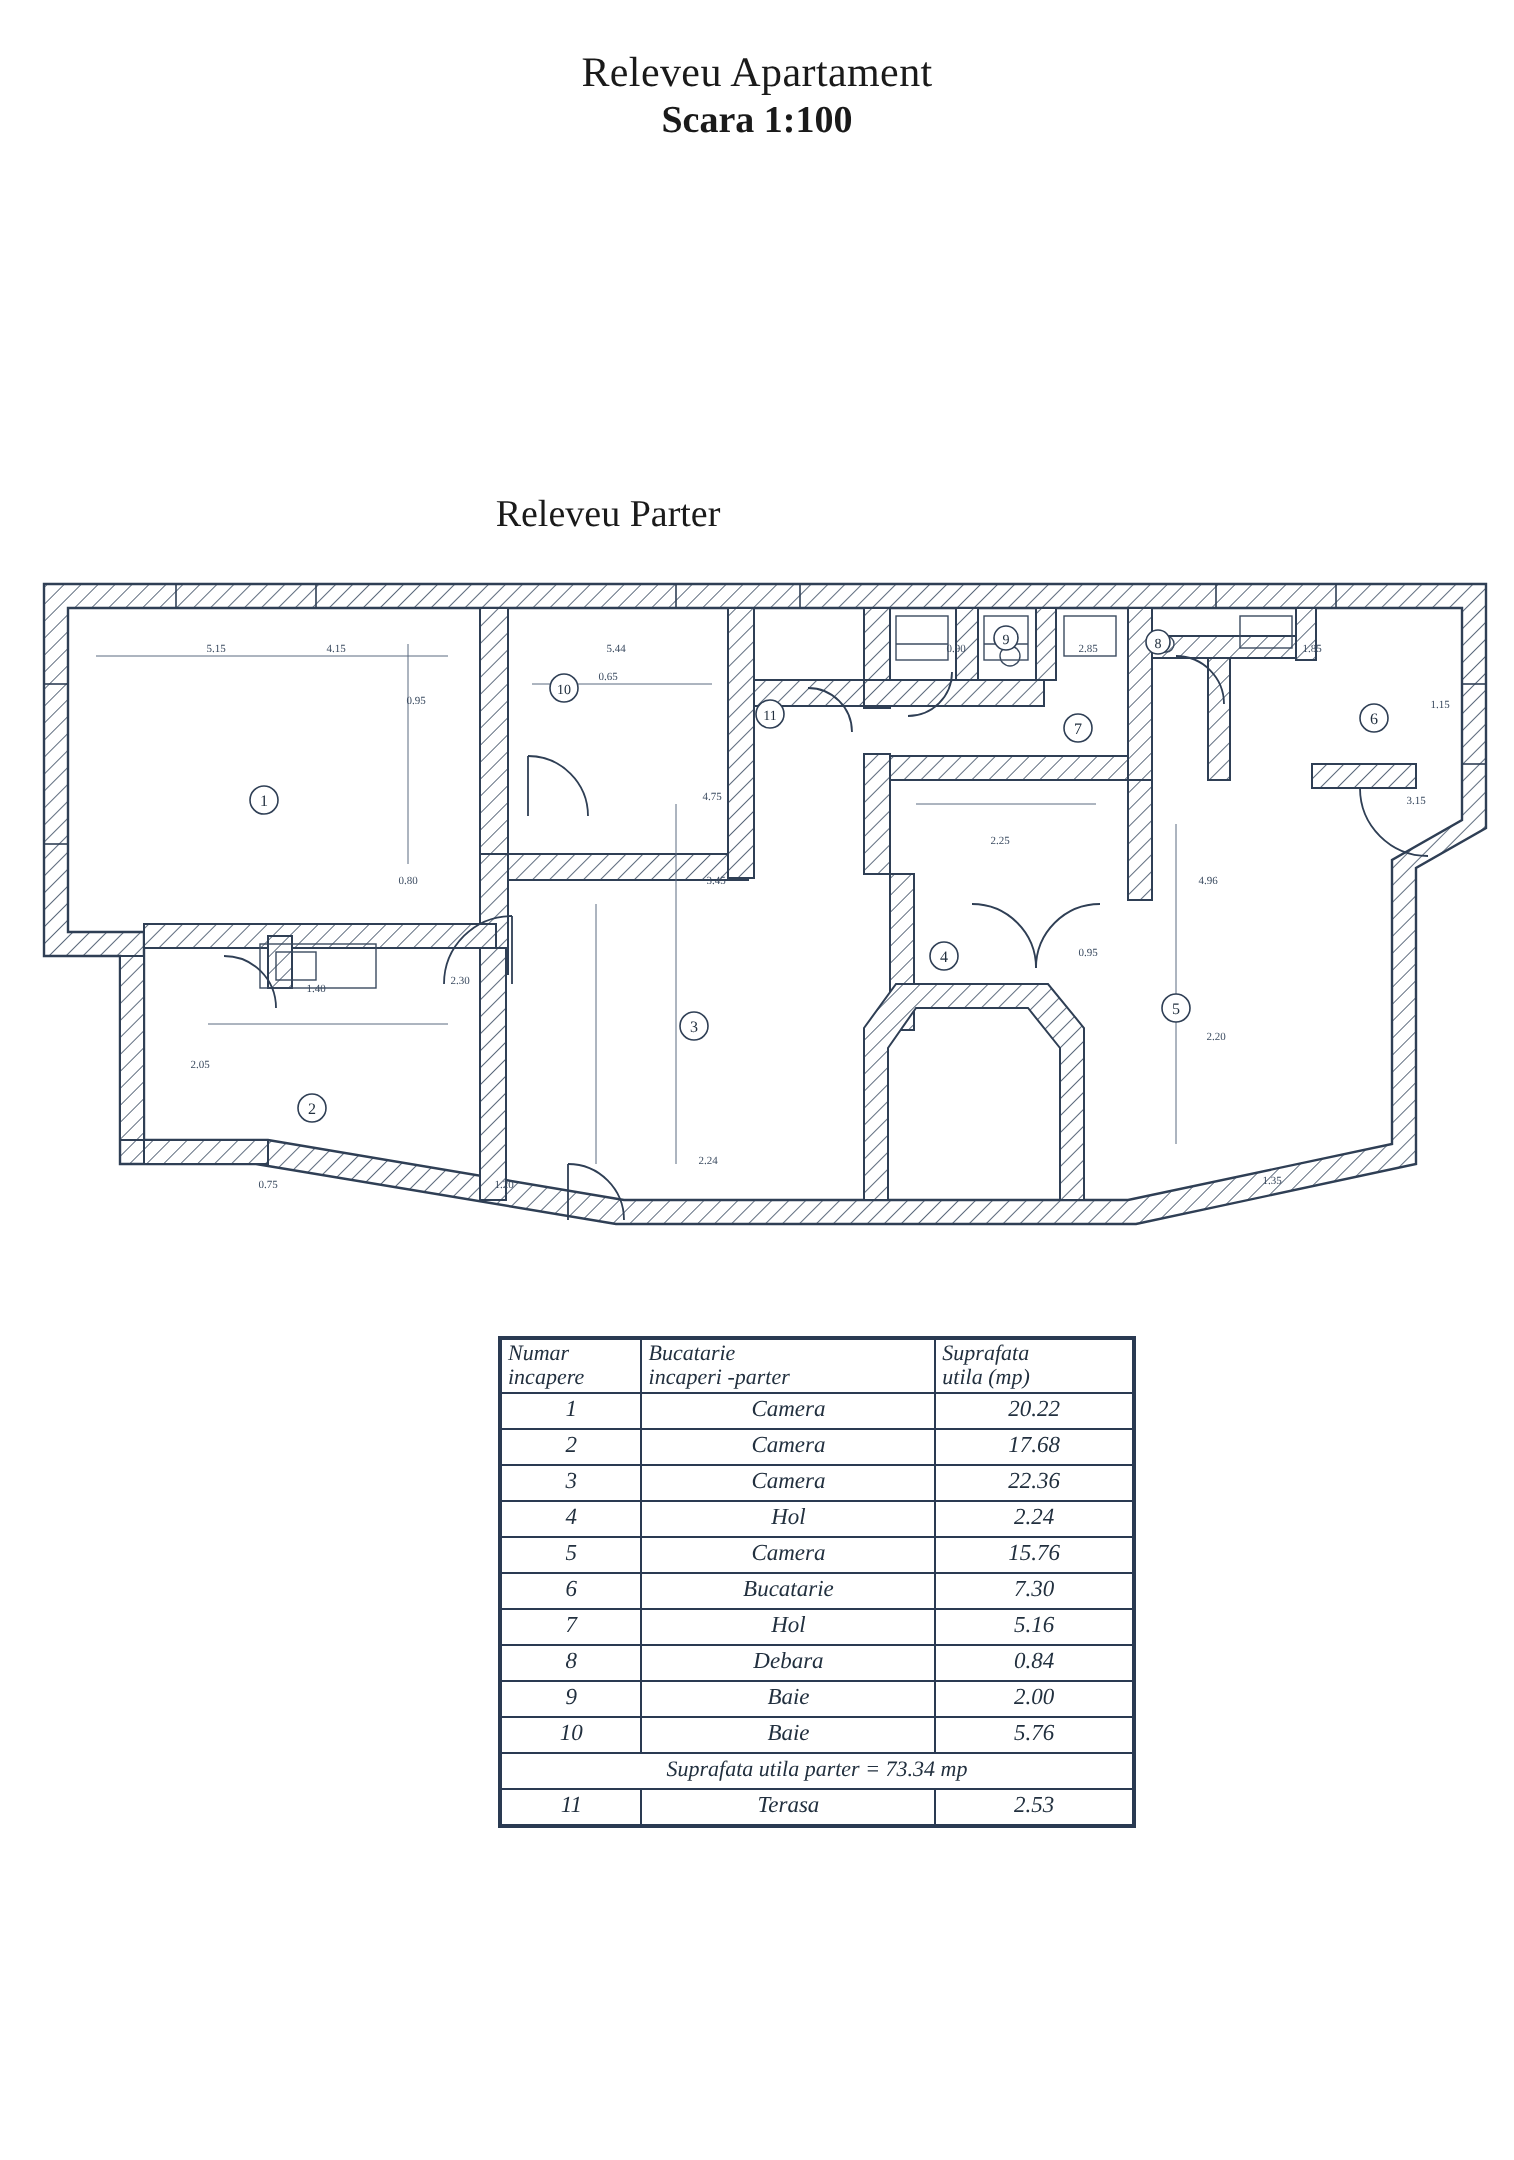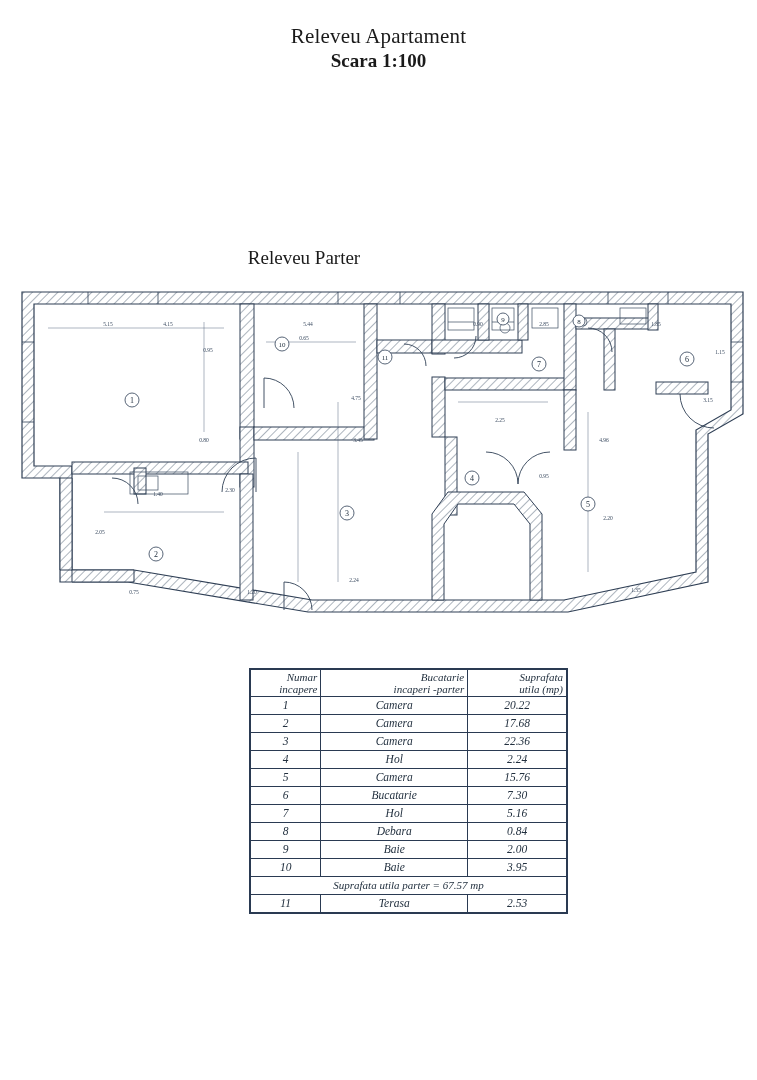--- a/index.html
+++ b/index.html
@@ -81,21 +81,21 @@
     font-family: "Liberation Serif", serif;
     font-style: italic;
     font-size: 11.5px;
     color: #22303f;
     padding: 1px 3px;
     line-height: 1.15;
     height: 15px;
   }
   .legend-table th {
     font-weight: normal;
-    text-align: right;
+    text-align: left;
     font-size: 11px;
     line-height: 1.1;
     height: 16px;
   }
   .col-num { width: 66px; text-align: center; }
   .col-name { width: 150px; text-align: center; padding-left: 8px; }
   .col-area { width: 97px; text-align: center; }
   .row-total td {
     text-align: center;
     font-size: 11px;
@@ -361,24 +361,24 @@
           <td class="col-area">0.84</td>
         </tr>
         <tr>
           <td class="col-num">9</td>
           <td class="col-name">Baie</td>
           <td class="col-area">2.00</td>
         </tr>
         <tr>
           <td class="col-num">10</td>
           <td class="col-name">Baie</td>
-          <td class="col-area">3.95</td>
+          <td class="col-area">5.76</td>
         </tr>
         <tr class="row-total">
-          <td colspan="3">Suprafata utila parter = 67.57 mp</td>
+          <td colspan="3">Suprafata utila parter = 73.34 mp</td>
         </tr>
         <tr>
           <td class="col-num">11</td>
           <td class="col-name">Terasa</td>
           <td class="col-area">2.53</td>
         </tr>
       </tbody>
     </table>
   </div>
 

